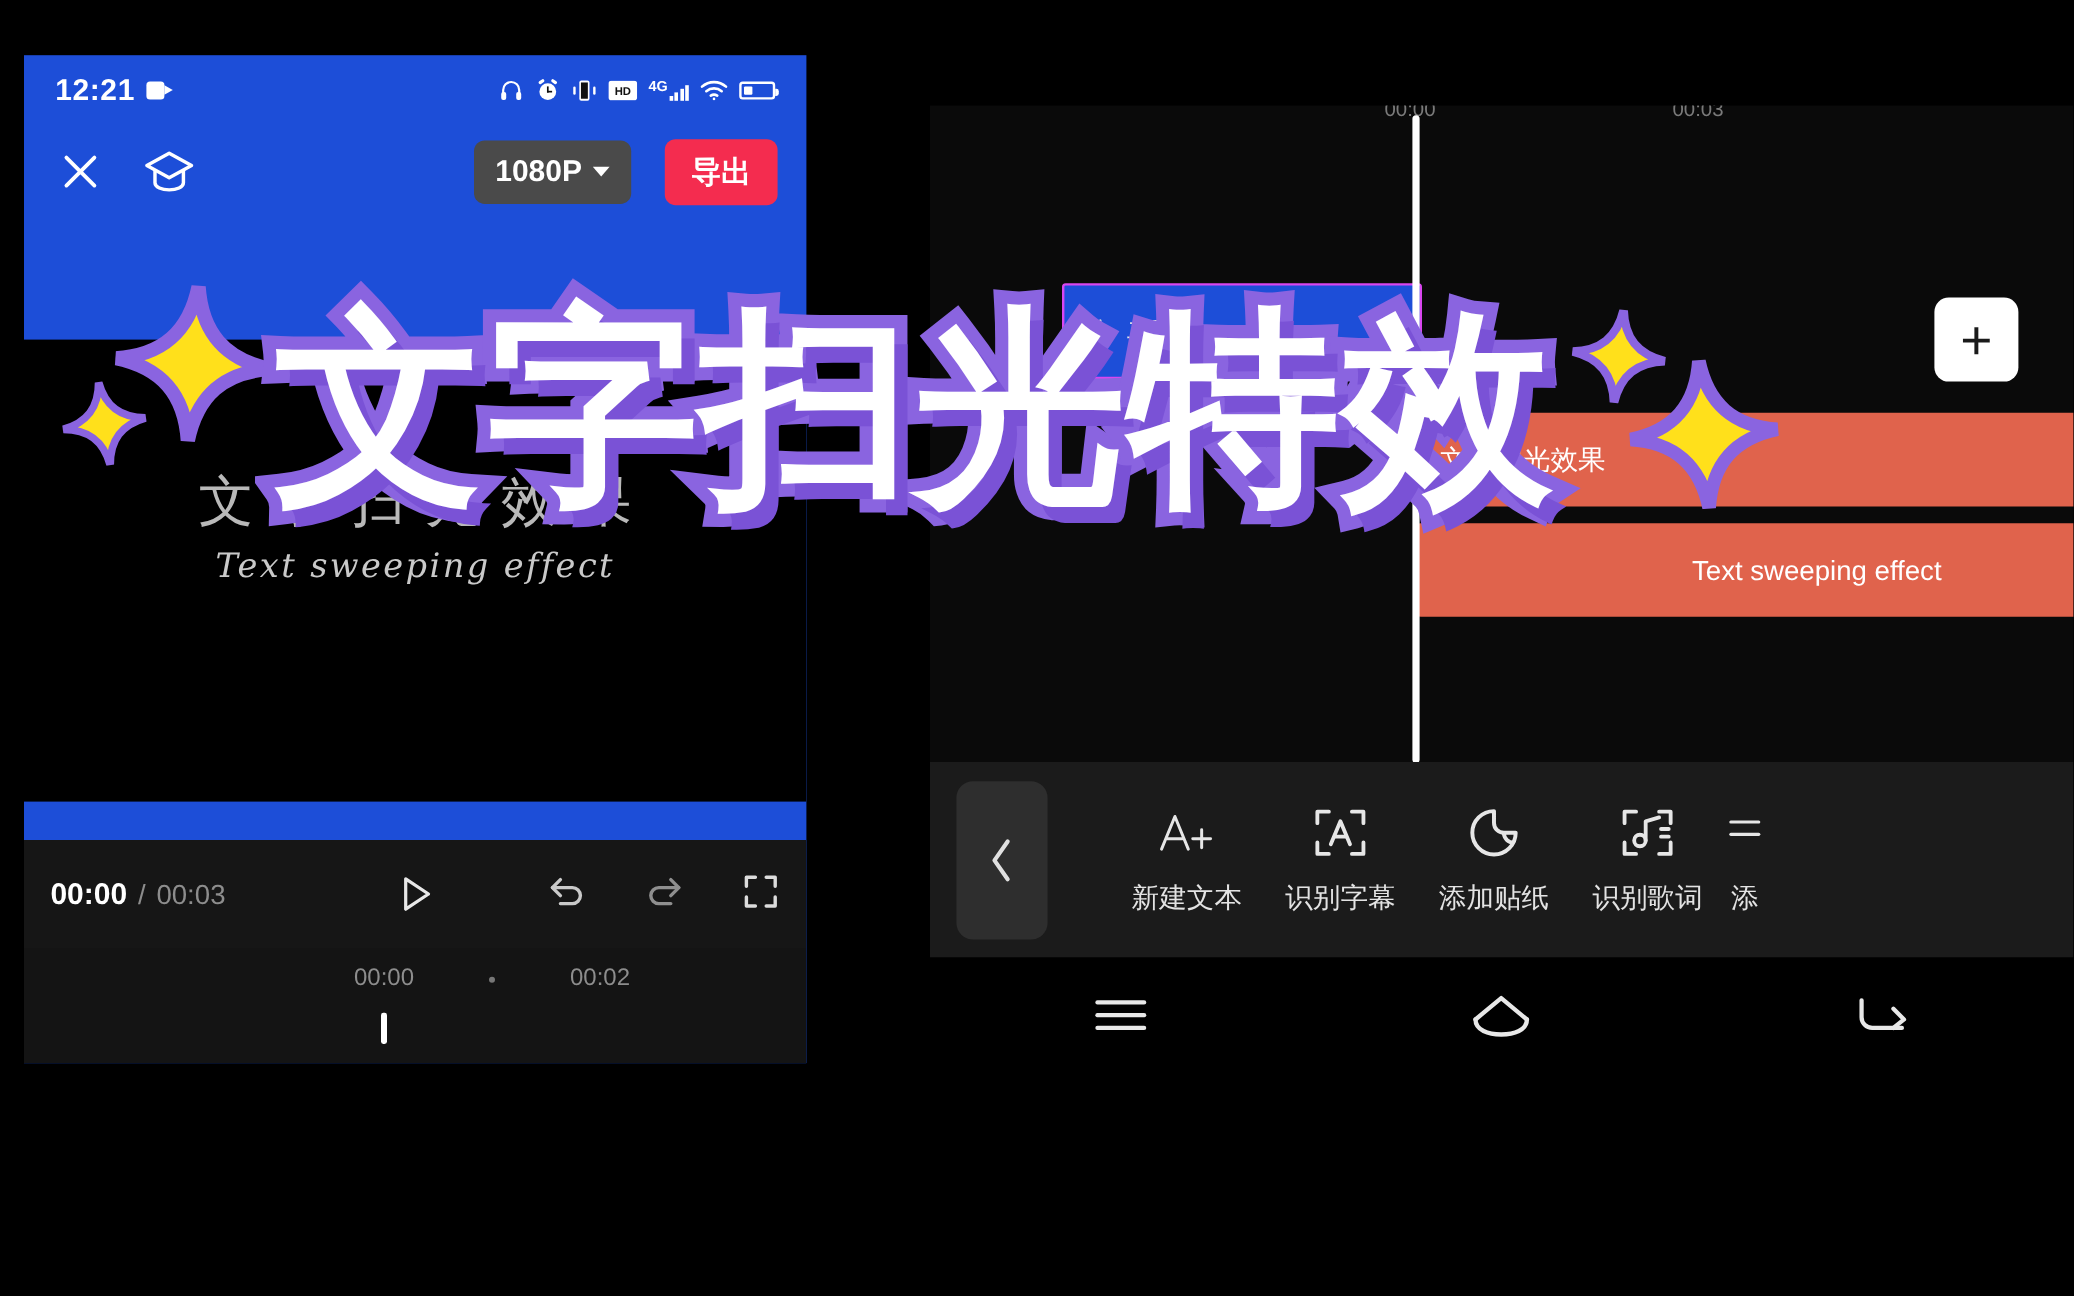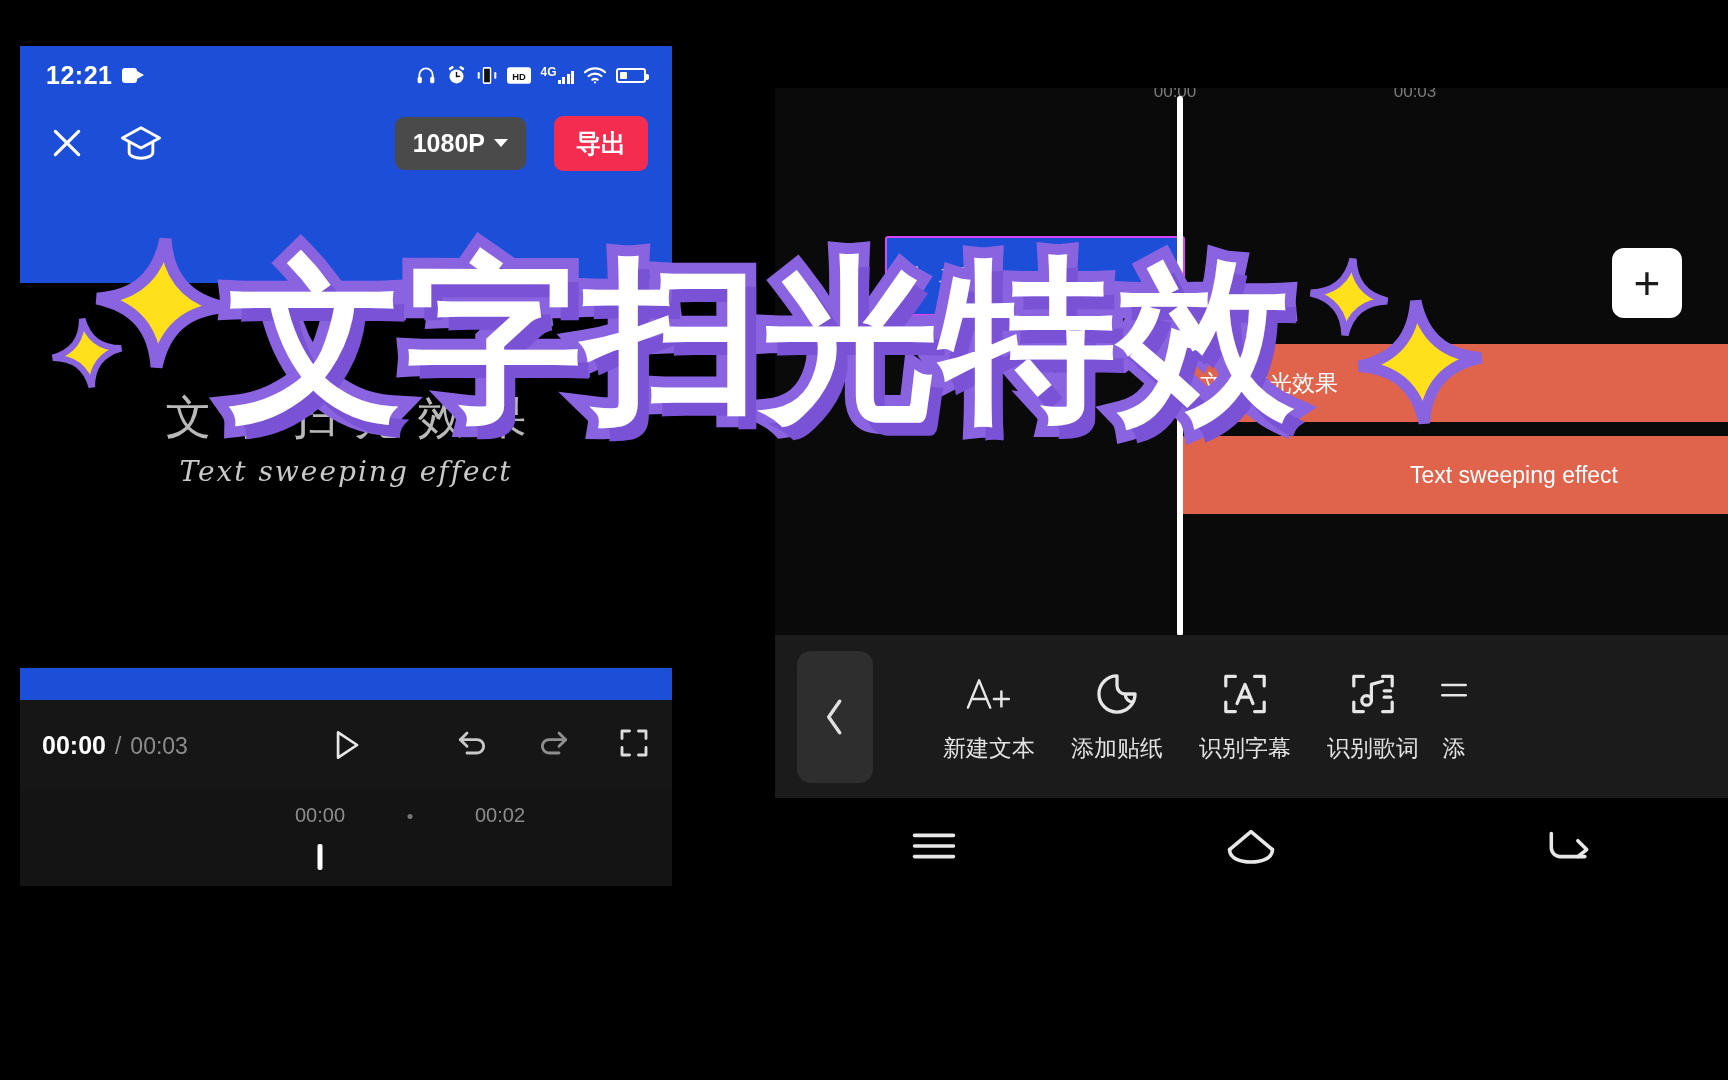--- a/index.html
+++ b/index.html
@@ -333,40 +333,40 @@
               <path d="M7.8 21 H18.2"></path>
             <path d="M31 15 V27"></path>
               <path d="M25 21 H37"></path>
           </svg>
         </span>
         <span class="tb-lbl">新建文本</span>
       </div>
 
       <div class="tb-item">
         <span class="tb-ico">
-          <svg width="46" height="46" viewBox="0 0 28 28" fill="none" stroke="#e6e6e6" stroke-width="2" stroke-linejoin="round">
-            <path d="M14 3 a11 11 0 1 0 11 11 h-6 a5 5 0 0 1 -5 -5 Z"></path>
-            <path d="M19 14 a5 5 0 0 0 5 5"></path>
-          </svg>
-        </span>
-        <span class="tb-lbl">添加贴纸</span>
-      </div>
-
-      <div class="tb-item">
-        <span class="tb-ico">
           <svg width="48" height="46" viewBox="0 0 30 28" fill="none" stroke="#e6e6e6" stroke-width="2" stroke-linecap="round" stroke-linejoin="round">
             <path d="M3 9 V3 H9"></path>
               <path d="M21 3 H27 V9"></path>
               <path d="M27 19 V25 H21"></path>
               <path d="M9 25 H3 V19"></path>
             <path d="M10 20 L15 8 L20 20"></path>
               <path d="M12 16 H18"></path>
           </svg>
         </span>
         <span class="tb-lbl">识别字幕</span>
+      </div>
+
+      <div class="tb-item">
+        <span class="tb-ico">
+          <svg width="46" height="46" viewBox="0 0 28 28" fill="none" stroke="#e6e6e6" stroke-width="2" stroke-linejoin="round">
+            <path d="M14 3 a11 11 0 1 0 11 11 h-6 a5 5 0 0 1 -5 -5 Z"></path>
+            <path d="M19 14 a5 5 0 0 0 5 5"></path>
+          </svg>
+        </span>
+        <span class="tb-lbl">添加贴纸</span>
       </div>
 
 
       <div class="tb-item">
         <span class="tb-ico">
           <svg width="48" height="46" viewBox="0 0 30 28" fill="none" stroke="#e6e6e6" stroke-width="2" stroke-linecap="round" stroke-linejoin="round">
             <path d="M3 9 V3 H9"></path>
               <path d="M21 3 H27 V9"></path>
               <path d="M27 19 V25 H21"></path>
               <path d="M9 25 H3 V19"></path>

